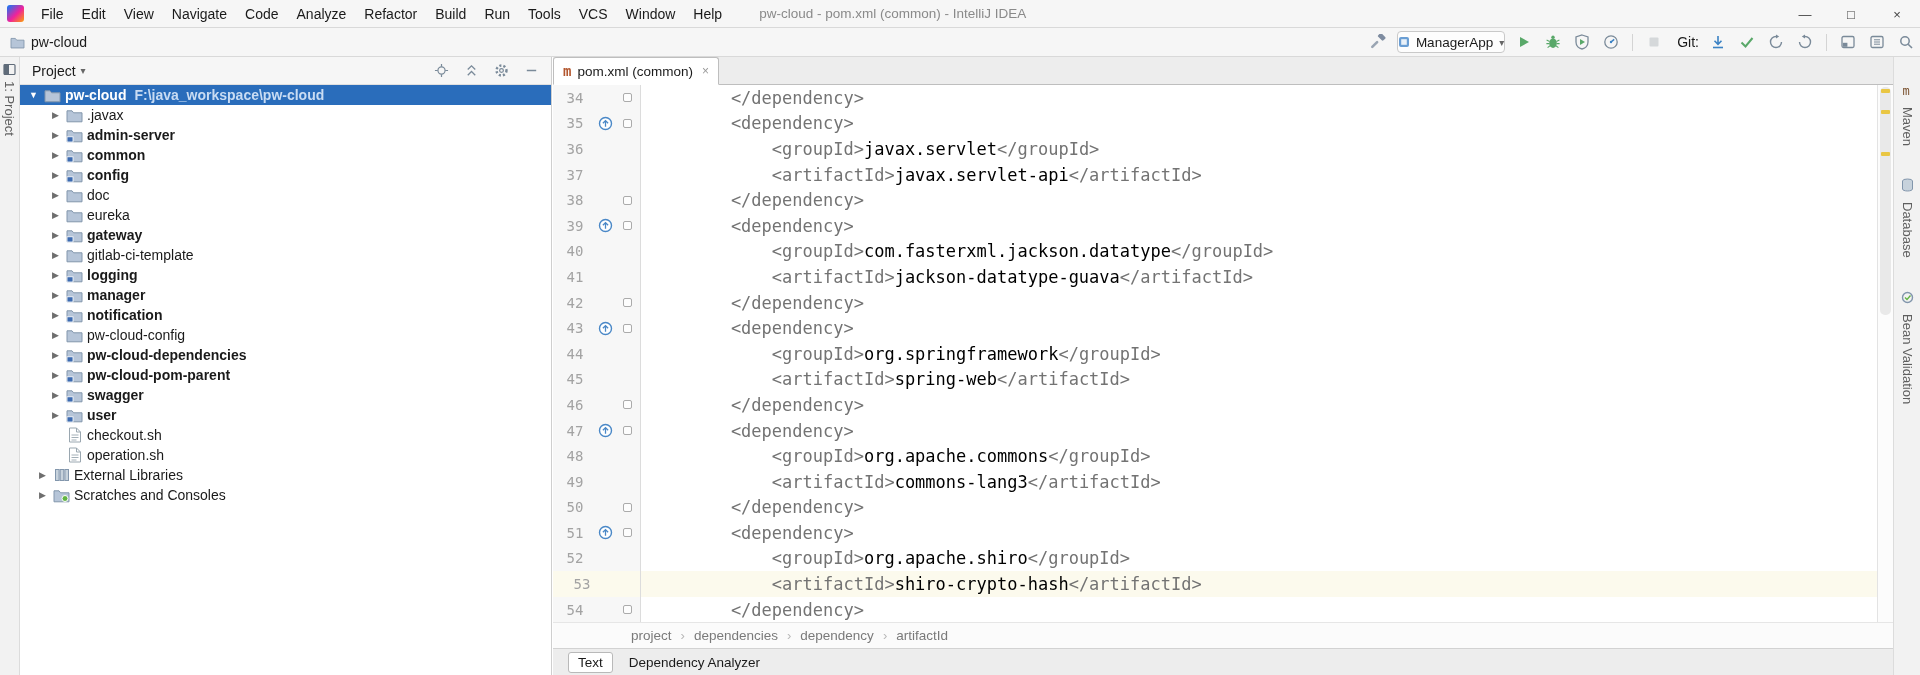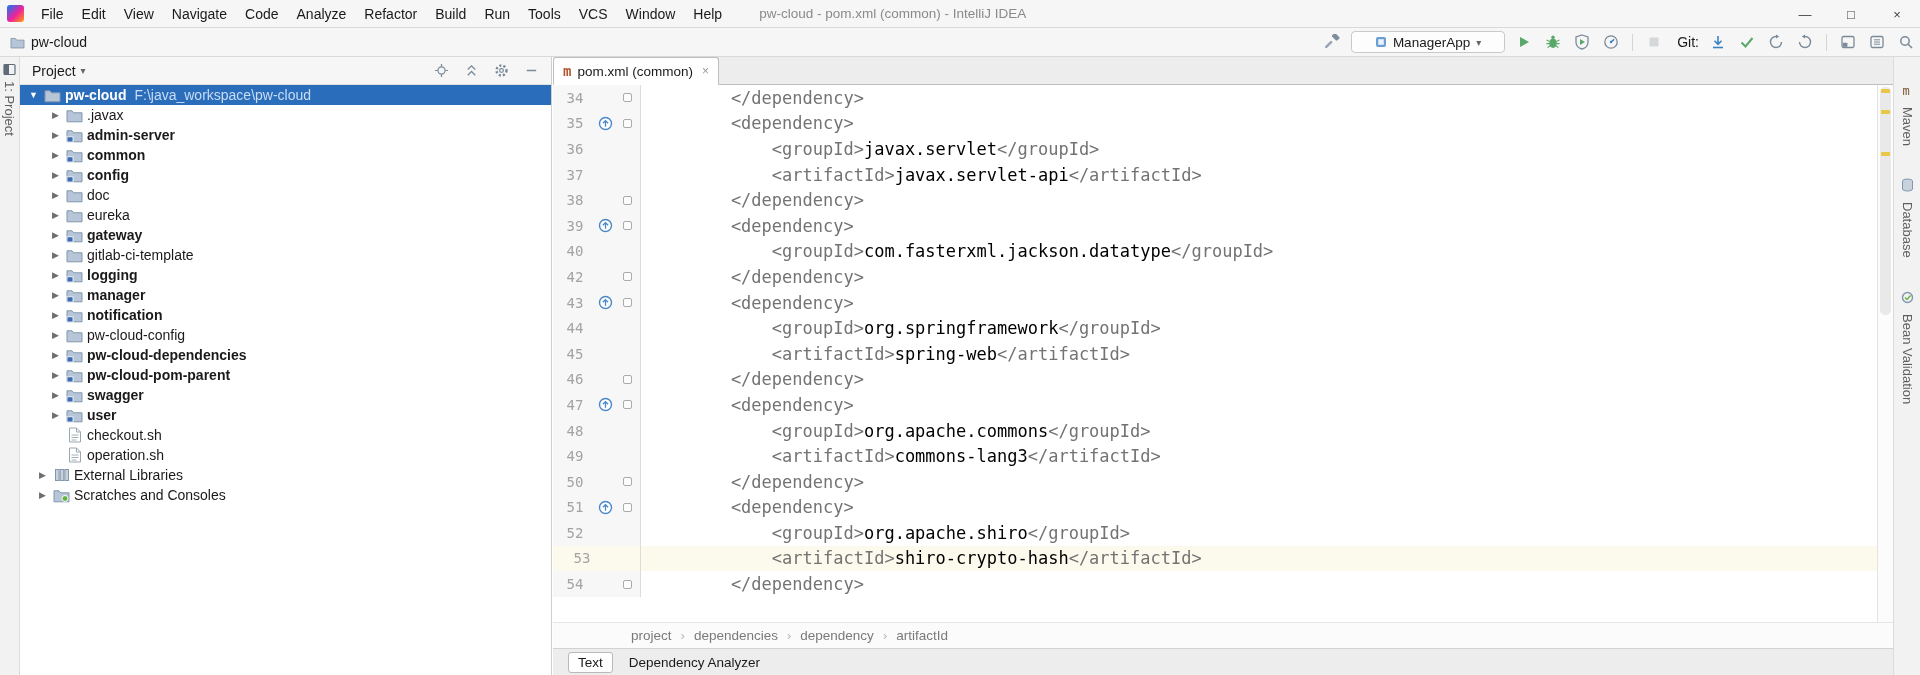--- a/index.html
+++ b/index.html
@@ -19,21 +19,21 @@
     color:#444;font-size:13px;}
 
   
   .toolbar{position:absolute;top:28px;left:0;right:0;height:29px;background:#F6F6F6;
     border-bottom:1px solid #D9D9D9;display:flex;align-items:center;}
   .crumb{display:flex;align-items:center;gap:6px;margin-left:10px;font-size:14px;color:#1A1A1A;}
   .tb-right{position:absolute;right:4px;top:0;height:28px;display:flex;align-items:center;gap:9px;}
   .tb-icon{width:20px;height:20px;display:flex;align-items:center;justify-content:center;flex:none;}
   .tb-icon.disabled{opacity:.45;}
   .run-combo{display:flex;align-items:center;gap:6px;background:#FDFDFD;border:1px solid #C9C9C9;
-    border-radius:4px;height:22px;padding:0 23px;font-size:13.5px;color:#1A1A1A;}
+    border-radius:4px;height:22px;padding:0 0;font-size:13.5px;color:#1A1A1A;}
   .chev{font-size:10px;color:#666;}
   .tb-sep{width:1px;height:17px;background:#D4D4D4;margin:0 2px;}
   .git-label{font-size:14px;color:#1A1A1A;margin-left:4px;}
 
   
   .left-stripe{position:absolute;top:57px;bottom:0;left:0;width:20px;background:#F2F2F2;
     border-right:1px solid #DCDCDC;}
   .stripe-top{display:flex;flex-direction:column;align-items:center;gap:5px;margin-top:6px;}
   .stripe-label{writing-mode:vertical-rl;font-size:13px;color:#5F5F5F;white-space:nowrap;}
 
@@ -46,21 +46,21 @@
   .ph-icons span{display:flex;}
   .tree{position:absolute;top:28px;left:0;right:0;bottom:0;overflow:hidden;}
   .tree-row{height:20px;display:flex;align-items:center;font-size:14px;color:#1A1A1A;
     white-space:nowrap;}
   .tree-row.selected{background:#2A6DBB;color:#FFFFFF;}
   .tr-arrow{width:15px;font-size:9px;color:#6E6E6E;text-align:center;flex:none;}
   .tree-row.selected .tr-arrow{color:#fff;}
   .tr-icon{width:23px;display:flex;justify-content:center;align-items:center;flex:none;}
   .tr-label{margin-left:1px;}
   .tr-label.bold{font-weight:bold;}
-  .tr-path{margin-left:8px;color:#C9DCF3;font-weight:normal;}
+  .tr-path{margin-left:8px;color:#C9DCF3;font-weight:bold;}
 
   
   .editor-col{position:absolute;left:553px;top:57px;right:27px;bottom:0;background:#fff;}
   .tabbar{height:28px;background:#EDEDED;border-bottom:1px solid #BEBEBE;display:flex;
     align-items:stretch;}
   .tab{height:28px;background:#fff;border:1px solid #BEBEBE;border-bottom:1px solid #fff;
     margin-bottom:-1px;display:flex;align-items:center;padding:0 9px;gap:6px;font-size:13.5px;
     color:#1A1A1A;border-top-left-radius:3px;border-top-right-radius:3px;}
   .mvn{font-family:"DejaVu Sans Mono",monospace;font-weight:bold;font-size:14px;color:#B3572F;}
   .close-x{color:#9A9A9A;font-size:12px;margin-left:3px;}
@@ -570,20 +570,28 @@
       <div class="cl">
         <span class="cl-gutter">
           <span class="cl-num">40</span>
           <span class="cl-oicon"></span>
           <span class="cl-fold"></span>
         </span>
         <span class="cl-text"><span class="tok-tag">            &lt;groupId&gt;</span><span class="tok-txt">com.fasterxml.jackson.datatype</span><span class="tok-tag">&lt;/groupId&gt;</span></span>
       </div>
       <div class="cl">
         <span class="cl-gutter">
+          <span class="cl-num">41</span>
+          <span class="cl-oicon"></span>
+          <span class="cl-fold"></span>
+        </span>
+        <span class="cl-text"><span class="tok-tag">            &lt;artifactId&gt;</span><span class="tok-txt">jackson-datatype-guava</span><span class="tok-tag">&lt;/artifactId&gt;</span></span>
+      </div>
+      <div class="cl">
+        <span class="cl-gutter">
           <span class="cl-num">42</span>
           <span class="cl-oicon"></span>
           <span class="cl-fold">
             <span class="fold-box"></span>
           </span>
         </span>
         <span class="cl-text"><span class="tok-tag">        &lt;/dependency&gt;</span></span>
       </div>
       <div class="cl">
         <span class="cl-gutter">

